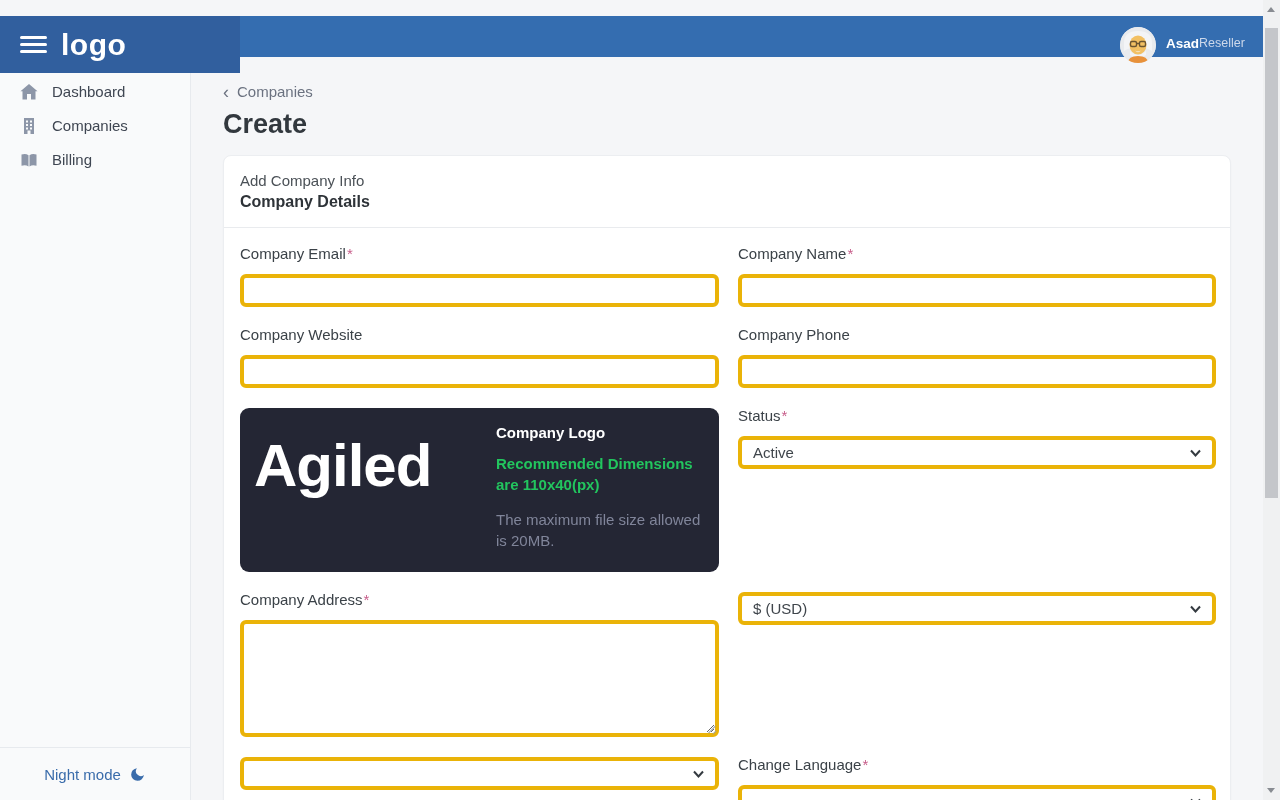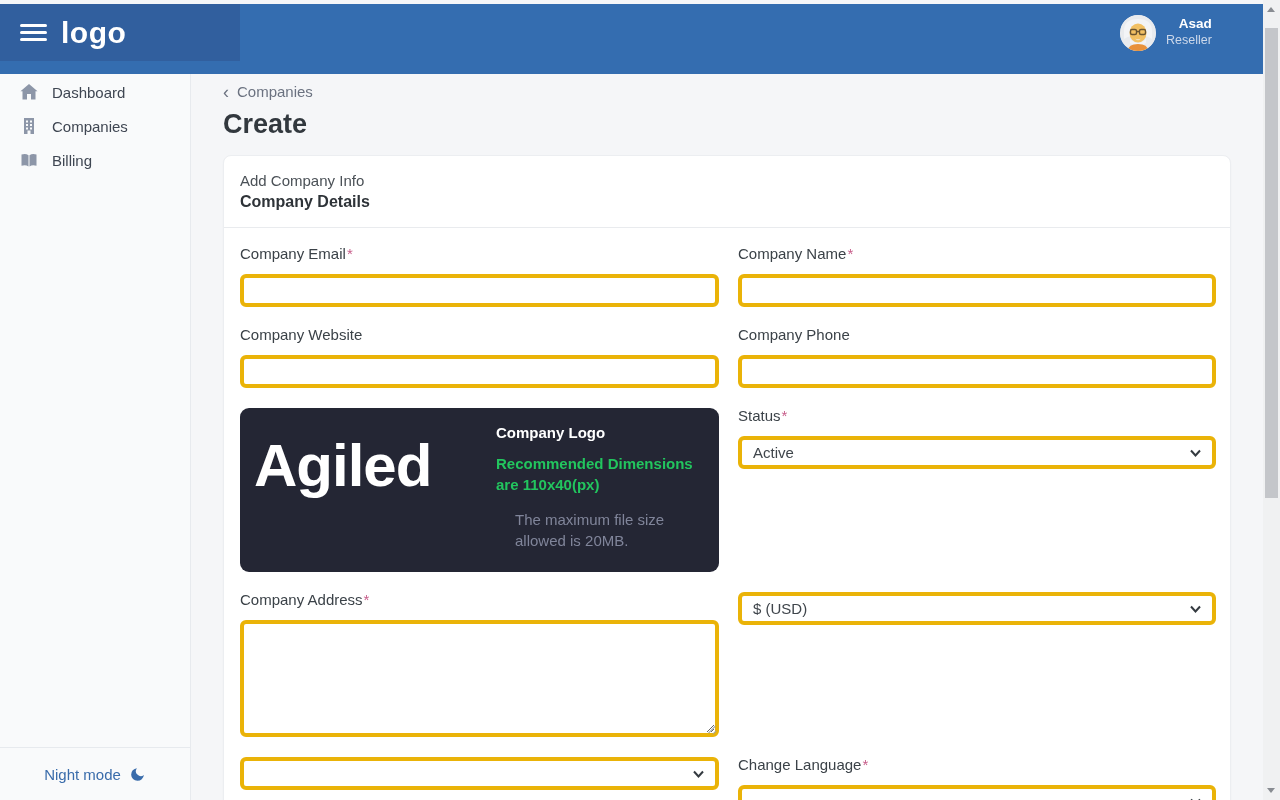--- a/index.html
+++ b/index.html
@@ -6,50 +6,50 @@
   html,body { width:1280px; height:800px; overflow:hidden; }
   body {
     font-family:"Liberation Sans", sans-serif;
     background:#f5f6f8;
     position:relative;
     color:#3b4248;
   }
 
   
   .topbar {
-    position:absolute; top:4px; left:0; width:1280px; height:70px;
+    position:absolute; top:16px; left:0; width:1280px; height:41px;
     background:#346db0; z-index:5;
   }
   .topbar-brand {
     position:absolute; top:0; left:0; width:240px; height:57px;
     background:#315f9e; display:flex; align-items:center;
   }
   .hamburger { margin-left:20px; width:27px; cursor:pointer; }
   .hamburger span { display:block; width:27px; height:3px; background:#fff; border-radius:2px; margin:4px 0; }
   .logo-text {
     margin-left:14px; color:#fff; font-size:30px; font-weight:700;
     letter-spacing:.5px; line-height:57px;
   }
   .user-block {
     position:absolute; top:0; left:1120px; height:57px;
     display:flex; align-items:center; gap:10px; cursor:pointer;
   }
   .avatar { width:36px; height:36px; border-radius:50%; overflow:hidden; background:#e9ebee; flex:0 0 auto; }
-  .user-meta { display:flex; flex-direction:column; line-height:1.25;text-align:right; }
+  .user-meta { display:flex; flex-direction:row; line-height:1.25; }
   .user-name { color:#fff; font-weight:700; font-size:13.5px; }
   .user-role { color:#ccd8ea; font-size:12.5px; }
 
   
   .sidebar {
     position:absolute; top:57px; left:0; width:191px; bottom:0;
     background:#f9fafb; border-right:1px solid #e7eaee; z-index:4;
   }
   .side-items { padding-top:18px; }
   .side-item {
-    display:flex; align-items:center; gap:14px;
+    display:flex; align-items:flex-start; gap:14px;
     padding:8px 0 8px 20px; cursor:pointer; font-size:15px; color:#3f4652;
   }
   .side-item svg { width:18px; height:18px; fill:#8d96a8; flex:0 0 auto; }
   .night-mode {
     position:absolute; bottom:0; left:0; width:100%; height:53px;
     border-top:1px solid #e7eaee;
     display:flex; align-items:center; justify-content:center; gap:8px;
     color:#3a6cab; font-size:15px; cursor:pointer;margin-top:16px;
   }
   .night-mode svg { width:17px; height:17px; fill:#3a6cab; }
@@ -102,21 +102,21 @@
     width:479px; height:164px; background:#242634; cursor:pointer;
     display:flex; overflow:hidden;border-radius:9px;
   }
   .logo-brand {
     color:#fff; font-weight:700; font-size:60px; letter-spacing:-1px;
     margin:28px 0 0 14px; width:242px; flex:0 0 auto; line-height:60px;
   }
   .logo-panel-info { margin:16px 10px 0 0; width:210px; }
   .logo-panel-heading { color:#fff; font-weight:700; font-size:15px; line-height:17px; }
   .logo-panel-dims { color:#22c55e; font-weight:700; font-size:15px; line-height:21px; margin-top:12px; }
-  .logo-panel-note { color:#80859a; font-size:15px; line-height:21px; margin-top:14px;margin-left:19px; }
+  .logo-panel-note { color:#80859a; font-size:15px; line-height:21px; margin-top:14px; }
 
   
   .ta-wrap { position:relative; }
   .ta-grip { position:absolute; right:3px; bottom:3px; width:10px; height:10px; pointer-events:none; }
   .ta-grip::before, .ta-grip::after {
     content:""; position:absolute; background:#9aa0a6; height:1px; transform:rotate(-45deg);
   }
   .ta-grip::before { width:10px; right:-1px; bottom:4px; }
   .ta-grip::after { width:5px; right:-1px; bottom:1px; }
 

